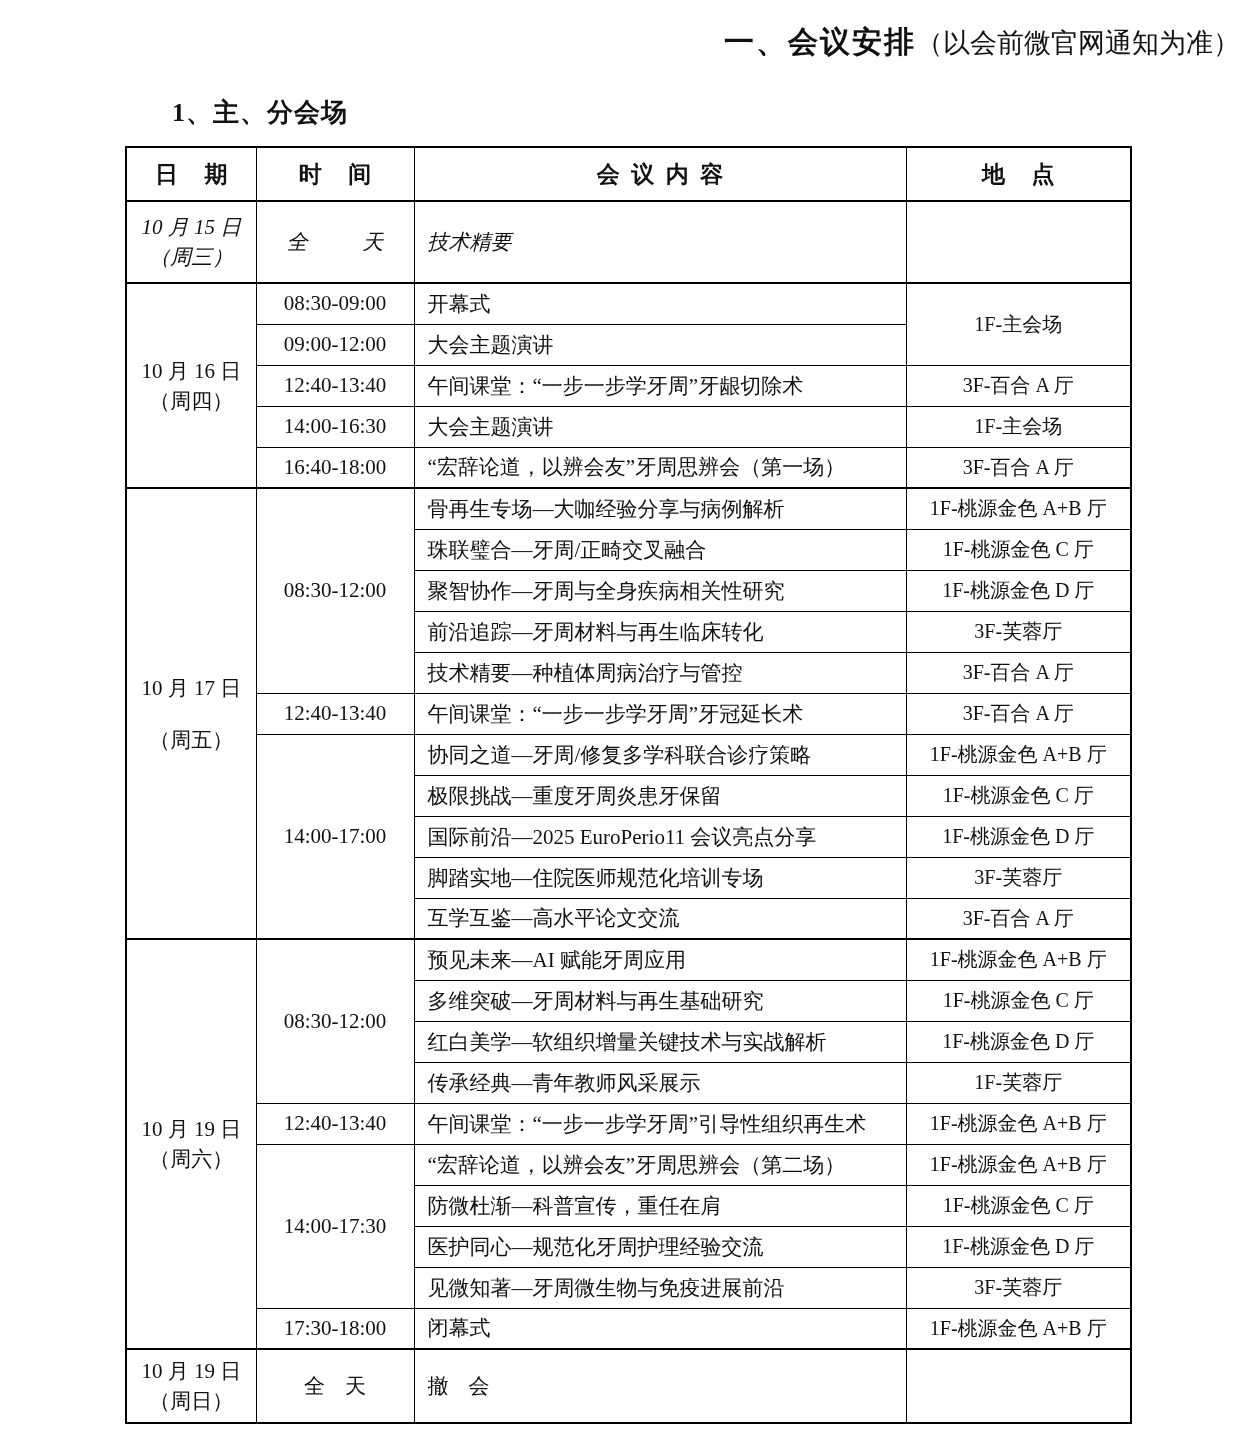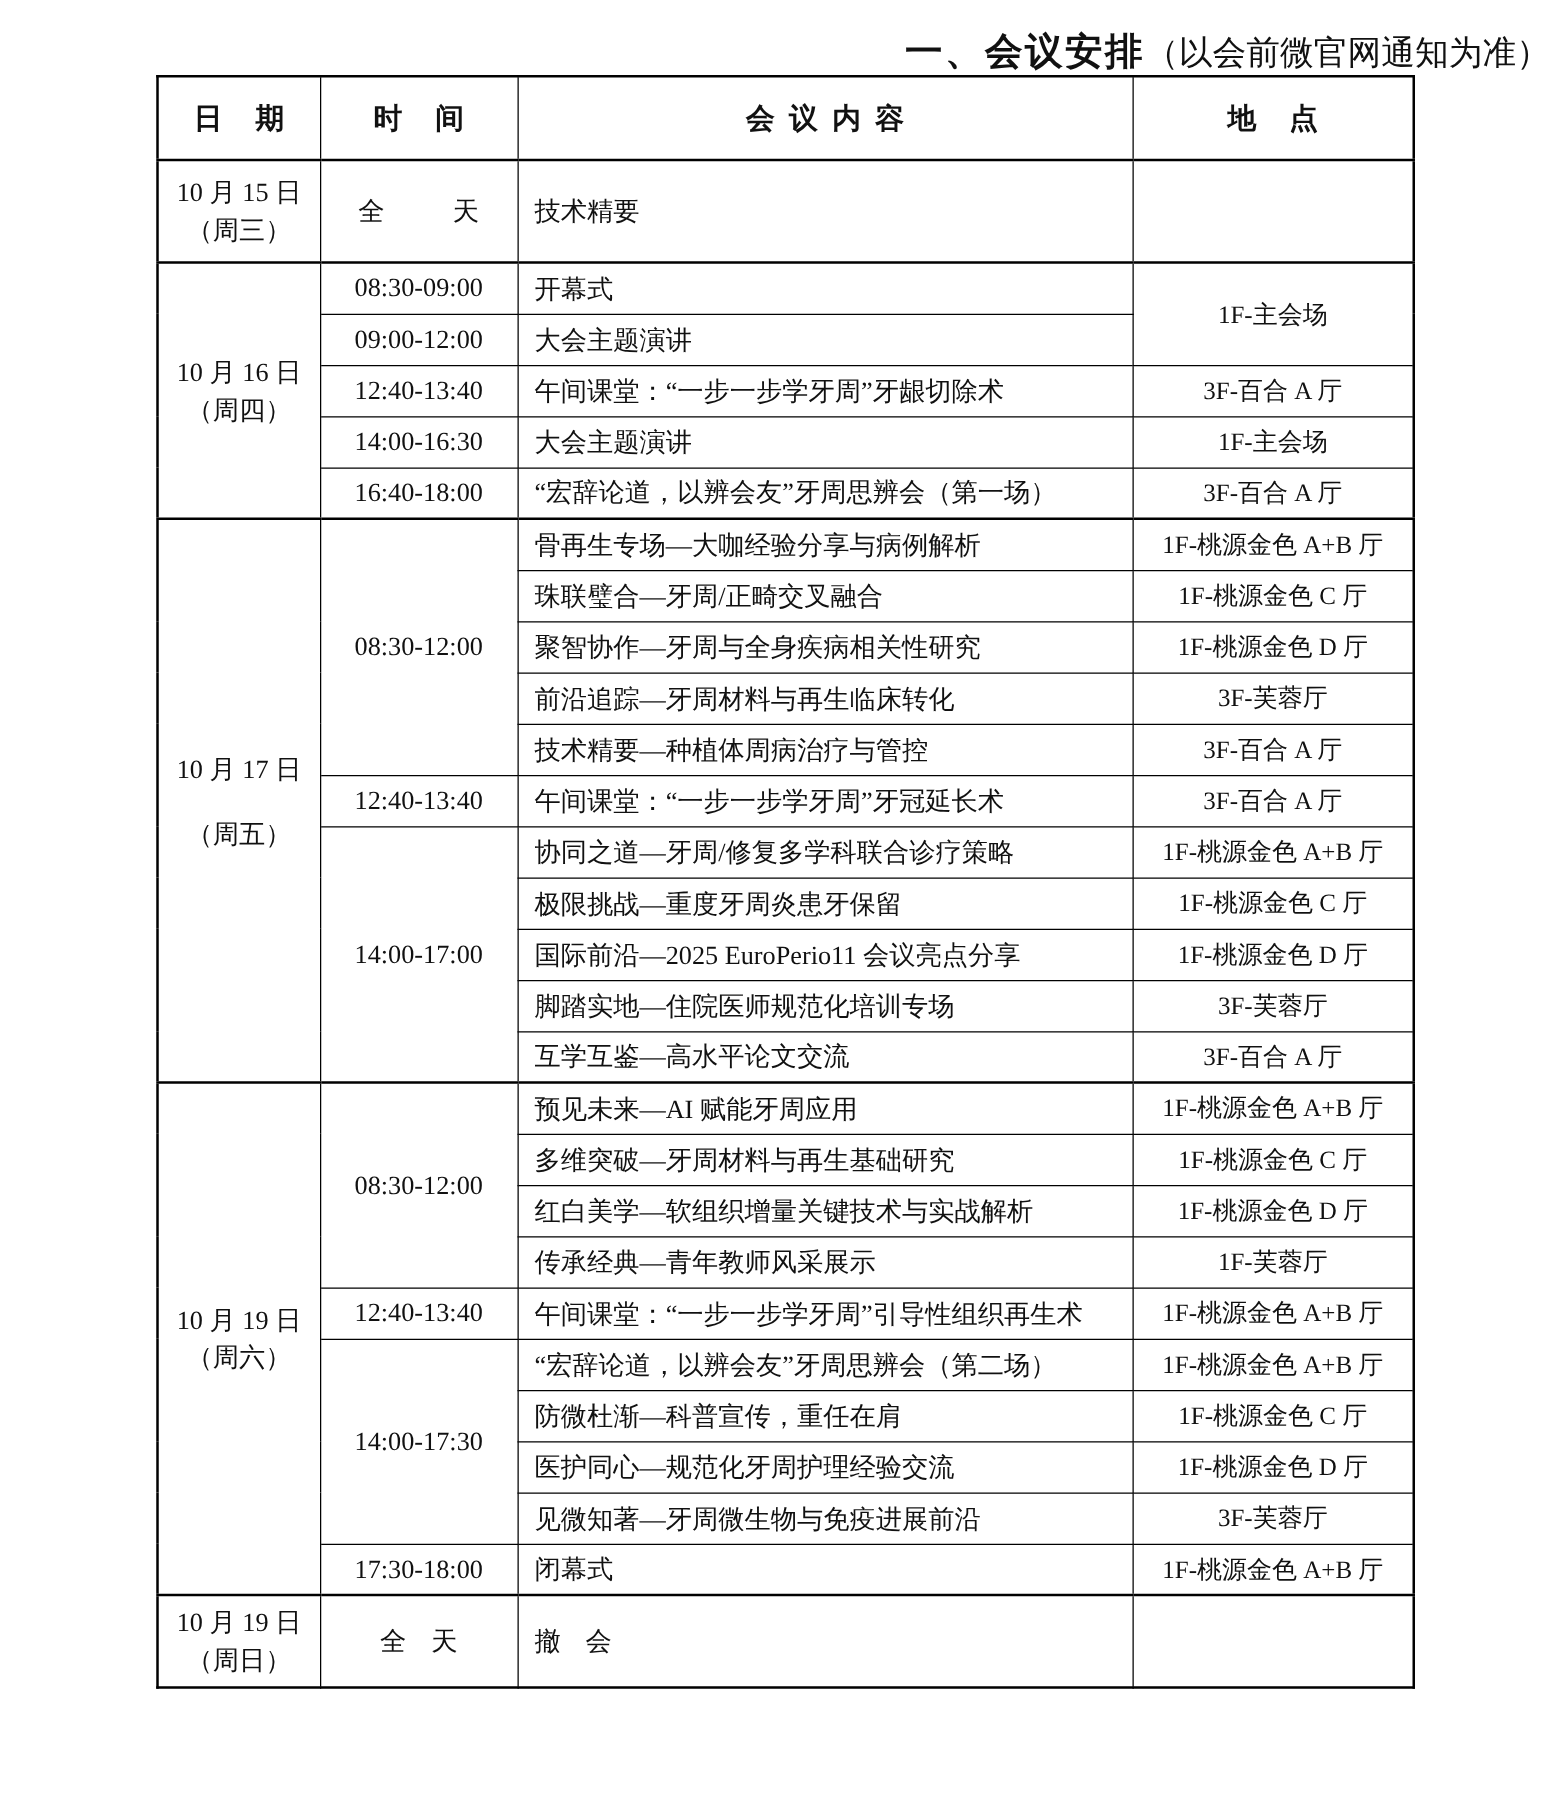--- a/index.html
+++ b/index.html
@@ -16,22 +16,22 @@
     margin-left:125px; width:1005px; border-collapse:collapse; table-layout:fixed;
     border:2px solid #000;
   }
   col.c-date { width:130px; } col.c-time { width:158px; }
   col.c-content { width:492px; } col.c-loc { width:225px; }
 
   th, td { border:1px solid #000; padding:0; vertical-align:middle; }
   .bt { border-top:2px solid #000; }
 
   tr { height:41px; }
-  tr.hdr { height:67px; }
-  tr.row-tall { height:82px; }
+  tr.hdr { height:54px; }
+  tr.row-tall { height:82px;font-style:italic; }
   tr.row-tall2 { height:74px; }
 
   th { font-size:23px; font-weight:bold; text-align:center; }
   td { font-size:21px; }
   .time-cell, .loc-cell, .date-cell { text-align:center; }
   .loc-cell { font-size:20px; }
   .content-cell { text-align:left; padding-left:13px; }
 
   .date-cell div { line-height:30px; }
   .date-gap .date-l2 { margin-top:22px; }
@@ -44,20 +44,21 @@
 </style>
 </head>
 <body>
 
 <div class="page">
 
   <div class="heading">
     <span class="main">一、会议安排</span><span class="note">（以会前微官网通知为准）</span>
   </div>
 
+  <div class="subheading">1、主、分会场</div>
 
   <table class="sched">
     <colgroup>
       <col class="c-date">
         <col class="c-time">
         <col class="c-content">
         <col class="c-loc">
     </colgroup>
     <tbody>
       <tr class="hdr">

